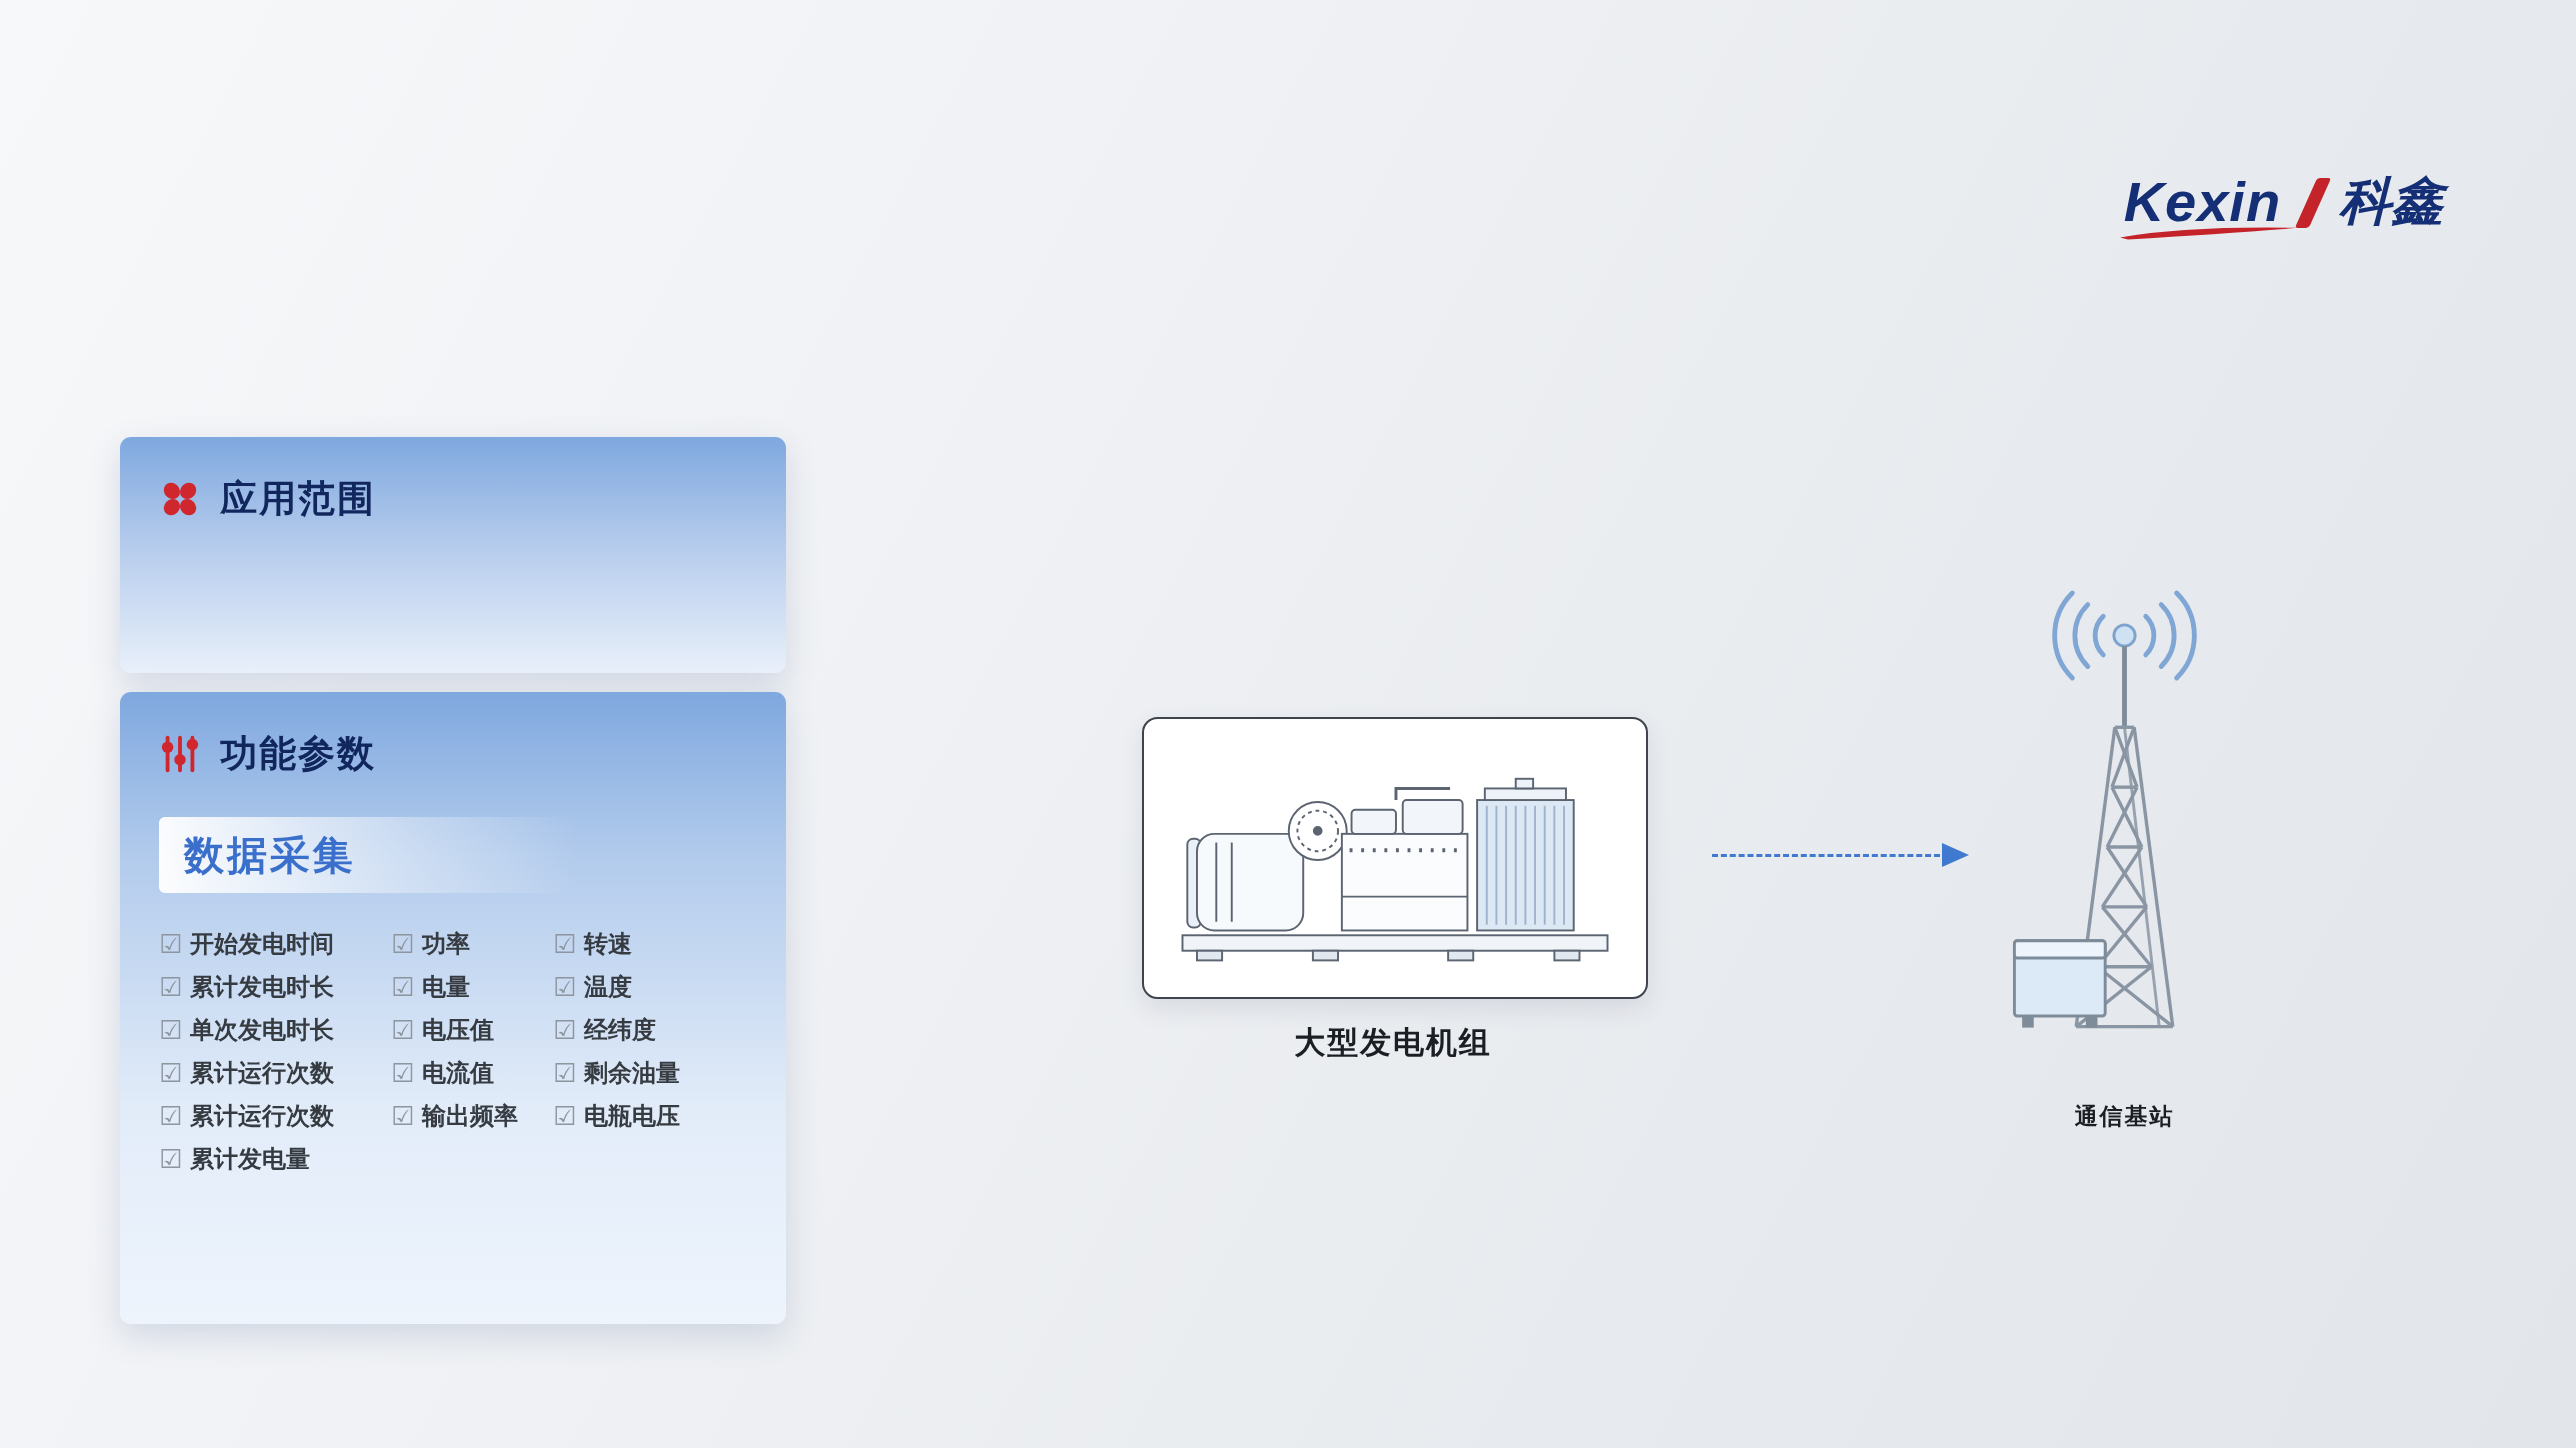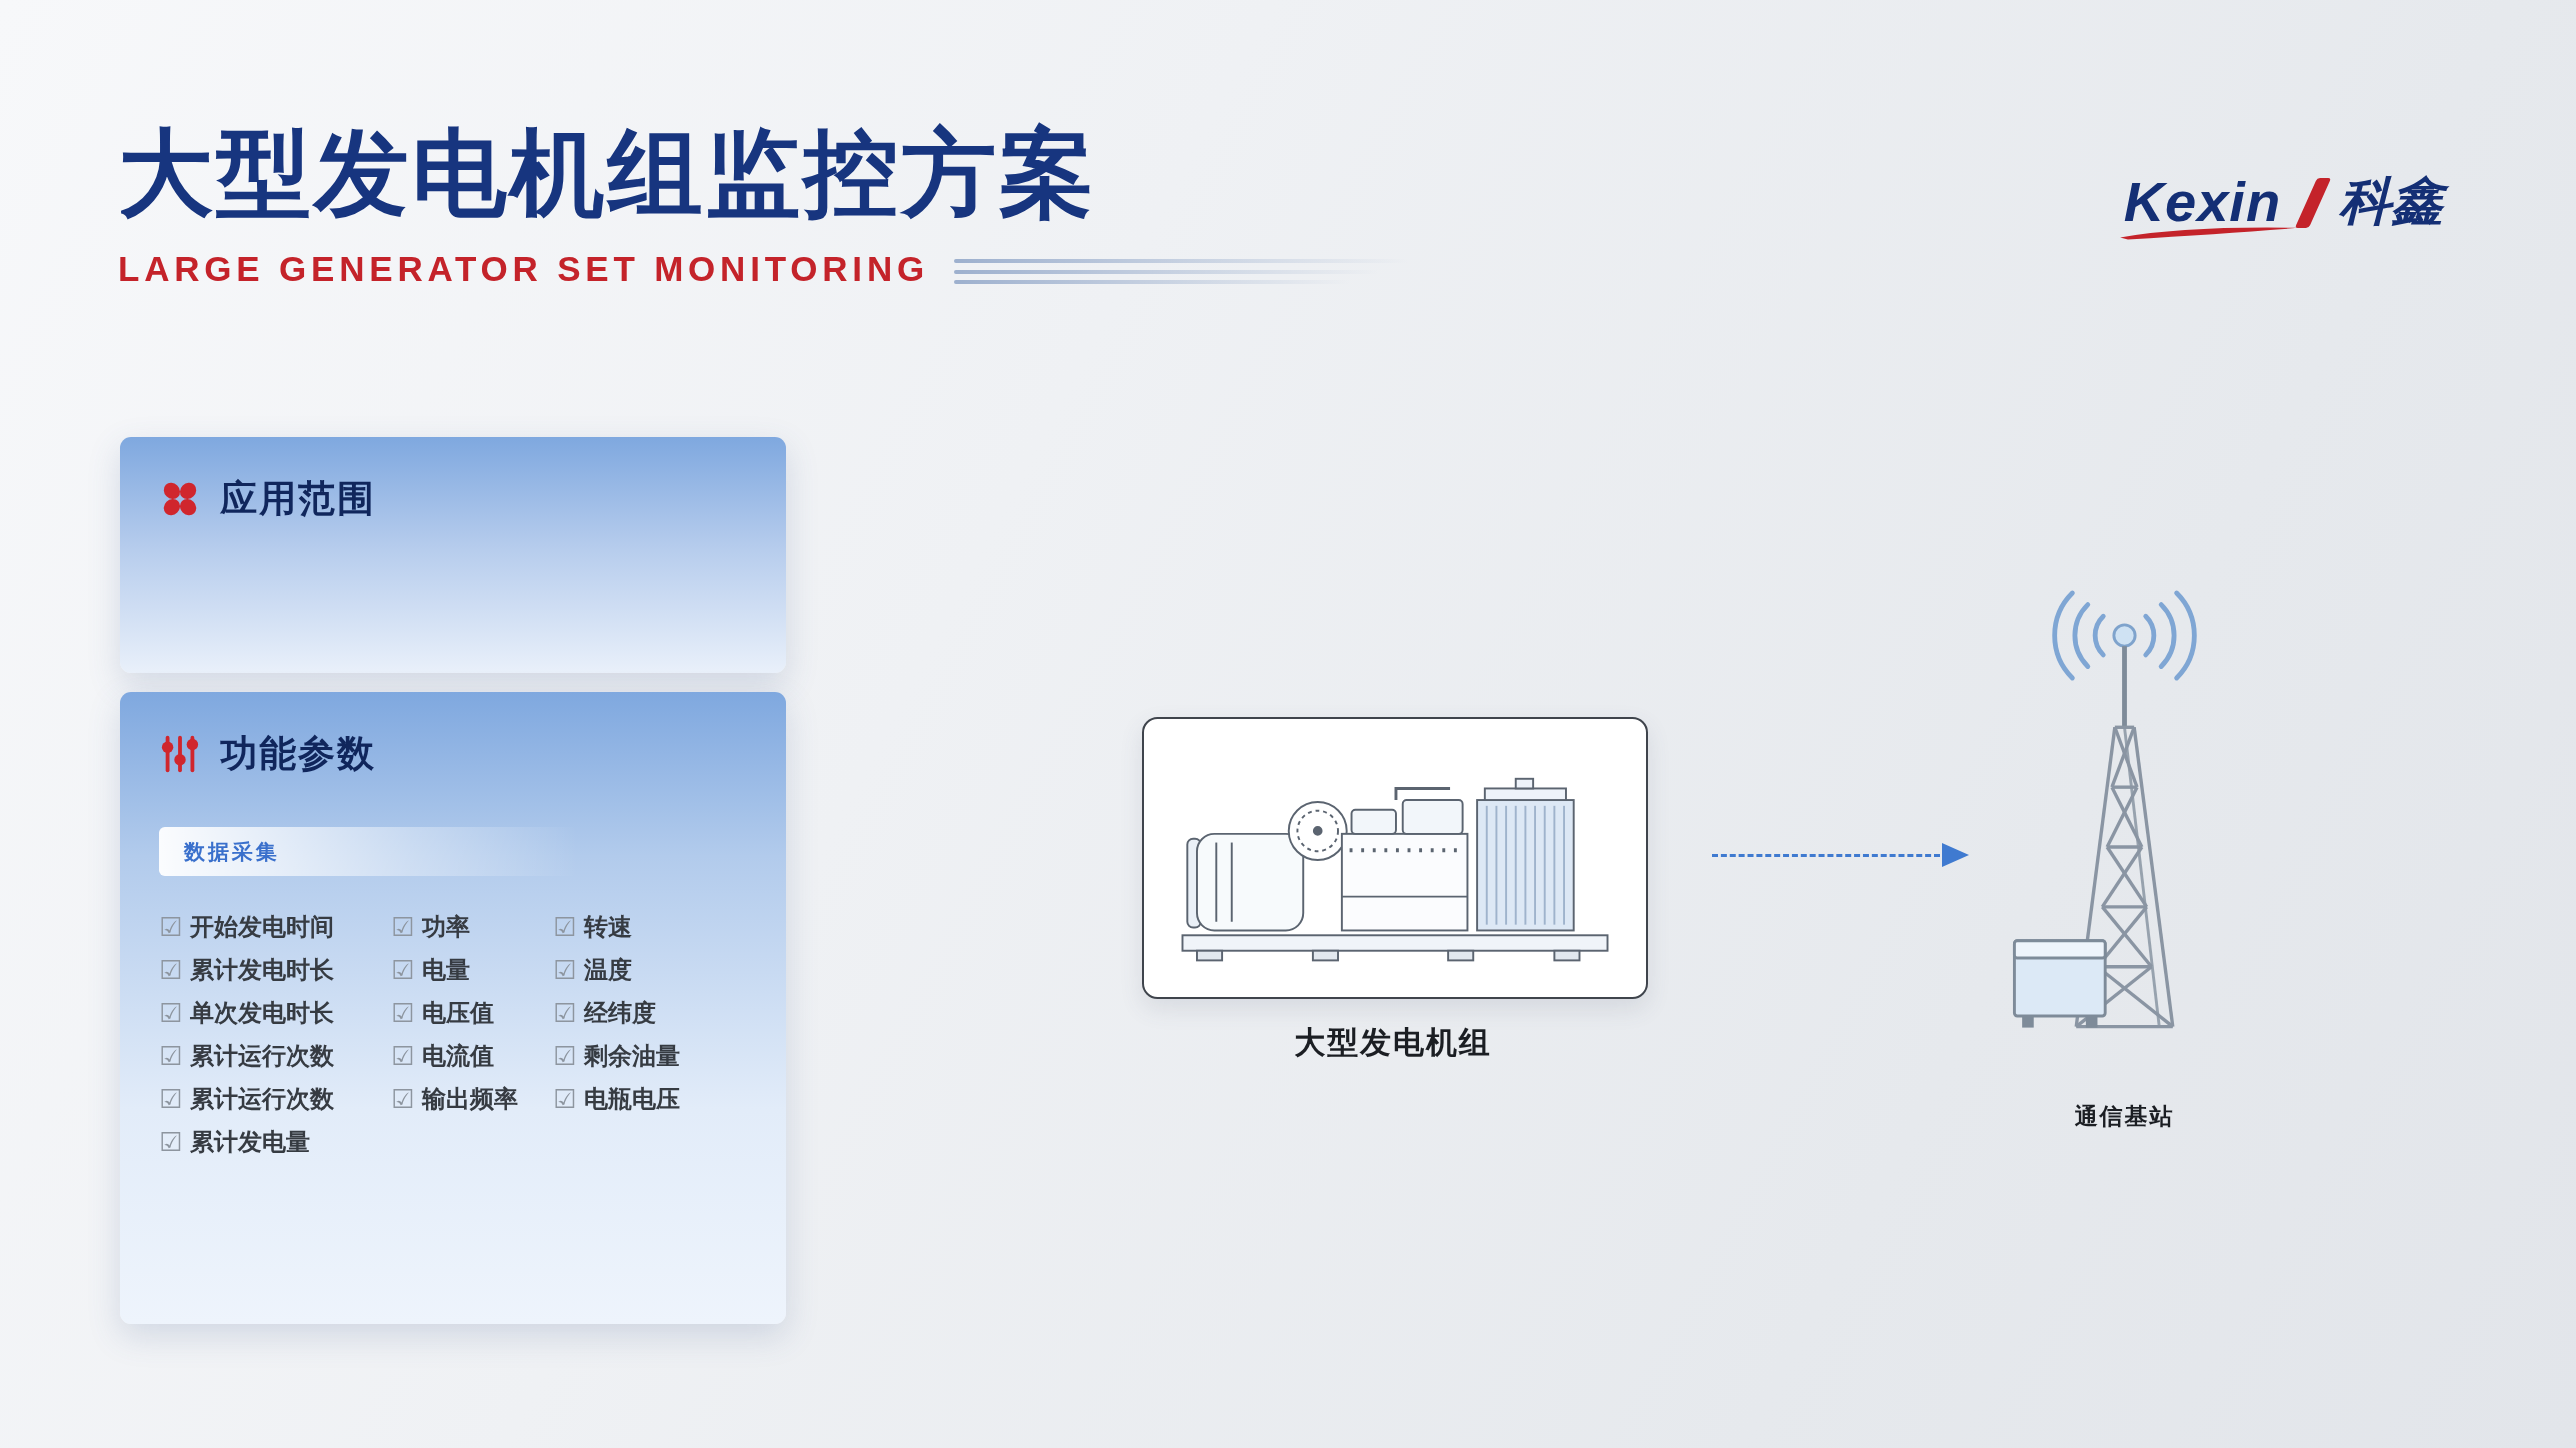--- a/index.html
+++ b/index.html
@@ -48,23 +48,23 @@
     background:linear-gradient(180deg,#7fa8df 0%,#b2cbec 26%,#e2ecf9 66%,#eef4fc 100%);
   }
   .panel-header{display:flex;align-items:center;gap:19.3px;padding:37px 39px 0 39px;}
   .panel-title{font-size:37px;font-weight:900;color:#10265c;letter-spacing:1.9px;}
   .panel-icon{width:42px;height:42px;flex:0 0 auto;}
   .panel-desc{
     padding:42px 39px 0 39px;font-size:27px;font-weight:800;color:#23272e;letter-spacing:1px;
   }
 
   .section-chip{
-    margin:48px 0 0 39px;width:419px;box-sizing:border-box;
+    margin:38px 0 0 39px;width:419px;box-sizing:border-box;
     padding:10.6px 25px;border-radius:5.8px;
-    font-size:21px;font-weight:800;color:#3a70cc;letter-spacing:2.9px;
+    font-size:40px;font-weight:800;color:#3a70cc;letter-spacing:2.9px;
     background:linear-gradient(90deg,rgba(255,255,255,0.95) 0%,rgba(255,255,255,0.35) 60%,rgba(255,255,255,0) 100%);
   }
 
   .checklist{display:flex;padding:29px 19.3px 0 39px;}
   .check-col{display:flex;flex-direction:column;}
   .check-col:nth-child(1){width:232px;}
   .check-col:nth-child(2){width:162px;}
   .check-col:nth-child(3){flex:1;}
   .check-item{display:flex;align-items:center;gap:7.7px;height:43px;}
   .check-icon{font-size:26px;color:#8d959f;line-height:1;}
@@ -100,31 +100,20 @@
   .station-label{
     position:absolute;left:1970px;top:1101px;width:309px;text-align:center;
     font-size:23px;font-weight:900;color:#1b1e23;letter-spacing:1.9px;
   }
 </style>
 </head>
 <body>
 
 <div id="stage">
 
-  <div class="title-block">
-    <div class="main-title">大型发电机组监控方案</div>
-    <div class="subtitle-row">
-      <div class="subtitle">LARGE GENERATOR SET MONITORING</div>
-      <div class="sub-lines">
-        <div></div>
-          <div></div>
-          <div></div>
-      </div>
-    </div>
-  </div>
 
   <div class="logo">
     <div class="logo-en">
       <span>Kexin</span>
       <svg class="logo-swoosh" viewBox="0 0 190 18">
         <path d="M2 14 Q70 2 186 4 Q110 10 10 16 Z" fill="#c4232a"></path>
       </svg>
     </div>
     <div class="logo-slash"></div>
     <div class="logo-cn">科鑫</div>

